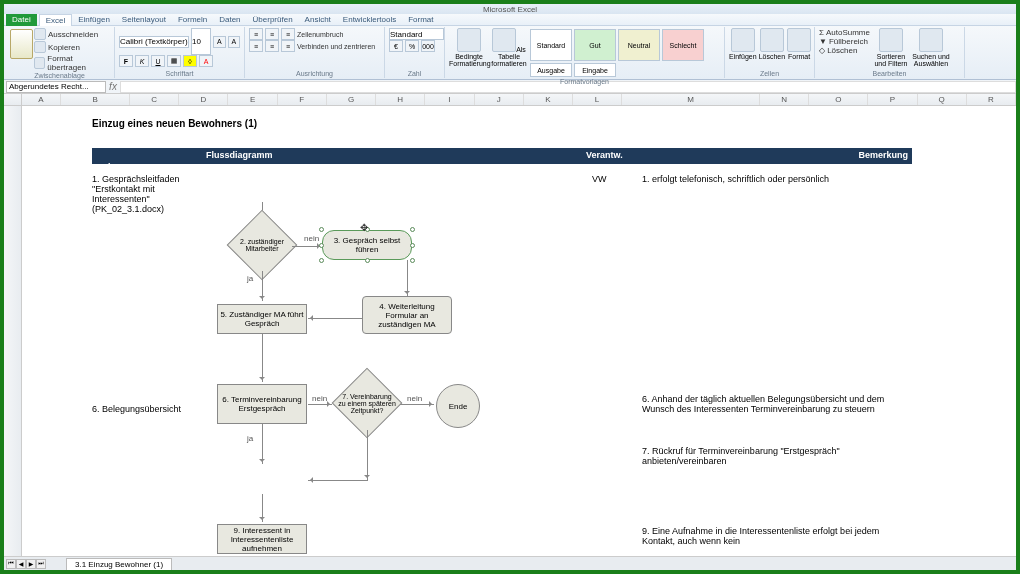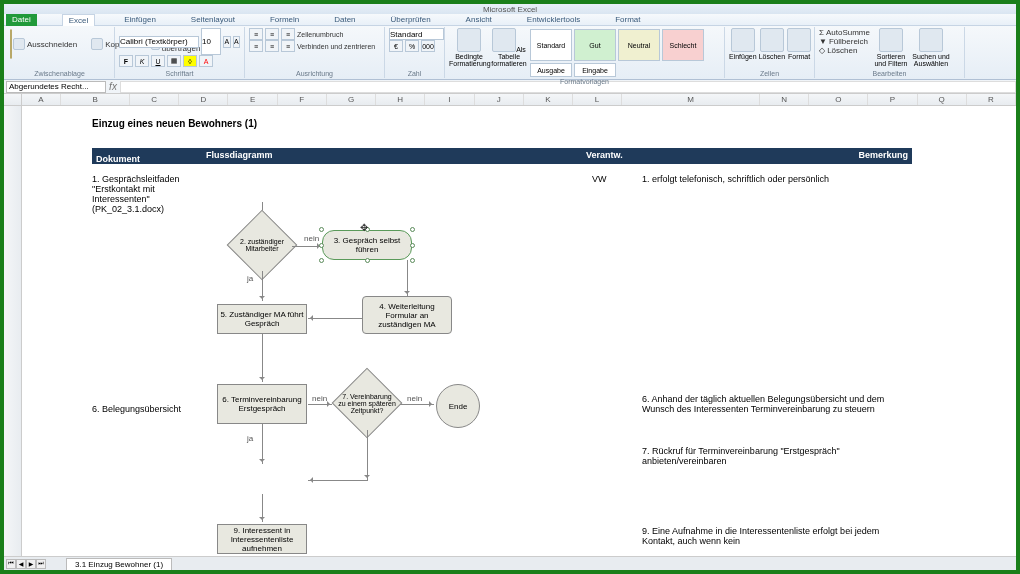--- a/index.html
+++ b/index.html
@@ -1,49 +1,49 @@
 <!DOCTYPE html>
 <html><head>
 <meta charset="utf-8">
 <style>
 * { margin: 0; padding: 0; box-sizing: border-box; font-family: "Segoe UI", Tahoma, sans-serif; }
 body { width: 1020px; height: 574px; background: #fff; border: 4px solid #1a7f1a; overflow: hidden; font-size: 10px; position: relative; }
 .titlebar { height: 10px; background: linear-gradient(#e8f0f8,#d9e5f1); display: flex; justify-content: center; align-items: center; font-size: 8px; color: #555; }
-.ribbon-tabs { height: 12px; background: linear-gradient(#f6f9fc,#e8f0f8); display: flex; align-items: center; padding-left: 2px; border-bottom: 1px solid #c6d4e4; gap: 23px; }
+.ribbon-tabs { height: 12px; background: linear-gradient(#f6f9fc,#e8f0f8); display: flex; align-items: center; padding-left: 2px; border-bottom: 1px solid #c6d4e4; }
 .file-tab { background: #219a3a; color: #fff; padding: 0 6px; height: 12px; line-height: 12px; font-size: 8px; margin-right: 2px; }
 .tab { padding: 0 6px; height: 12px; line-height: 12px; font-size: 8px; color: #3a5a7a; cursor: pointer; }
 .tab.active { background: #fff; border: 1px solid #c6d4e4; border-bottom: none; }
 .ribbon { height: 54px; background: linear-gradient(#f5f8fb,#e6eef6); display: flex; border-bottom: 1px solid #b0c0d4; padding: 1px; }
 .ribbon-group { border-right: 1px solid #cbd8e6; padding: 1px 4px; display: flex; flex-direction: column; justify-content: space-between; position: relative; }
 .ribbon-group-label { font-size: 7px; color: #6a7a8a; text-align: center; margin-top: auto; }
 .ribbon-row { display: flex; align-items: center; gap: 2px; font-size: 8px; color: #333; }
 .ribbon-icon { width: 12px; height: 12px; background: #e0e8f0; border: 1px solid #b8c8d8; border-radius: 2px; }
 .ribbon-icon-lg { width: 24px; height: 24px; background: #e0e8f0; border: 1px solid #b8c8d8; border-radius: 2px; display: inline-block; }
 .paste-icon { width: 24px; height: 30px; background: linear-gradient(#fff,#e8e8c8); border: 1px solid #b8a868; border-radius: 2px; margin: 1px; }
-.font-select { font-size: 8px; height: 12px; width: 80px; border: 1px solid #b8c8d8; background: #fff; }
+.font-select { font-size: 8px; height: 12px; width: 70px; border: 1px solid #b8c8d8; background: #fff; }
 .size-select { font-size: 8px; height: 27px; width: 20px; border: 1px solid #b8c8d8; background: #fff; }
 .btn-sm { width: 14px; height: 12px; border: 1px solid #b8c8d8; background: #f0f4f8; font-size: 7px; }
 .style-box { width: 42px; height: 32px; border: 1px solid #b8c8d8; background: #fff; font-size: 7px; display: flex; align-items: center; justify-content: center; margin: 1px; }
 .style-box.std { background: #fff; }
 .style-box.good { background: #d0f0d0; }
 .style-box.bad { background: #f8d0d0; }
 .style-box.neutral { background: #f0f0d0; }
 .formula-bar { height: 14px; background: #f0f4f8; display: flex; align-items: center; border-bottom: 1px solid #ccc; }
 .name-box { width: 100px; height: 12px; border: 1px solid #bbb; background: #fff; font-size: 8px; padding: 0 2px; margin-left: 2px; }
 .fx { width: 14px; text-align: center; font-style: italic; color: #777; }
 .formula-input { flex: 1; height: 12px; border: 1px solid #ddd; background: #fff; }
 .col-headers { height: 12px; display: flex; background: linear-gradient(#f4f6f8,#e8ecf0); border-bottom: 1px solid #ccc; }
 .corner { width: 18px; border-right: 1px solid #ccc; }
 .col-h { border-right: 1px solid #ddd; text-align: center; font-size: 8px; color: #555; line-height: 12px; }
 .sheet-area { position: relative; height: 452px; display: flex; overflow: hidden; background: #fff; }
 .row-headers { width: 18px; background: linear-gradient(90deg,#f4f6f8,#e8ecf0); border-right: 1px solid #ccc; }
 .canvas { position: relative; flex: 1; }
 .doc-title { position: absolute; top: 12px; left: 70px; font-size: 10px; font-weight: bold; }
 .table-header { position: absolute; top: 42px; left: 70px; width: 820px; height: 16px; background: #1f3a5a; color: #fff; display: flex; font-size: 9px; font-weight: bold; }
-.th1 { width: 110px; padding: 6px 4px; }
+.th1 { width: 110px; padding: 14px 4px; }
 .th2 { width: 380px; padding: 2px 4px; }
 .th3 { width: 50px; padding: 2px 4px; }
 .th4 { flex: 1; padding: 2px 4px; text-align: right; }
 .doc-col { position: absolute; left: 70px; width: 105px; font-size: 9px; }
 .rem-col { position: absolute; left: 620px; width: 260px; font-size: 9px; }
 .ver-col { position: absolute; left: 570px; font-size: 9px; }
 .flowbox { position: absolute; background: #e8e8e0; border: 1px solid #888; font-size: 8px; text-align: center; display: flex; align-items: center; justify-content: center; padding: 2px; }
 .diamond { position: absolute; width: 70px; height: 50px; }
 .diamond-shape { width: 50px; height: 50px; background: #e8e8e0; border: 1px solid #888; transform: rotate(45deg); position: absolute; left: 10px; top: 0; }
 .diamond-text { position: absolute; width: 70px; height: 50px; display: flex; align-items: center; justify-content: center; font-size: 7px; text-align: center; z-index: 2; padding: 6px; }
@@ -78,21 +78,21 @@
   <div class="tab">Überprüfen</div>
   <div class="tab">Ansicht</div>
   <div class="tab">Entwicklertools</div>
   <div class="tab">Format</div>
 </div>
 
 <div class="ribbon">
   <div class="ribbon-group" style="width:110px">
     <div style="display:flex">
       <div class="paste-icon"></div>
-      <div style="display:flex;flex-direction:row;gap:14px">
+      <div style="display:flex;flex-direction:column;gap:1px">
         <div class="ribbon-row">
             <span class="ribbon-icon"></span>
             <span>Ausschneiden</span>
           </div>
         <div class="ribbon-row">
             <span class="ribbon-icon"></span>
             <span>Kopieren</span>
           </div>
         <div class="ribbon-row">
             <span class="ribbon-icon"></span>

